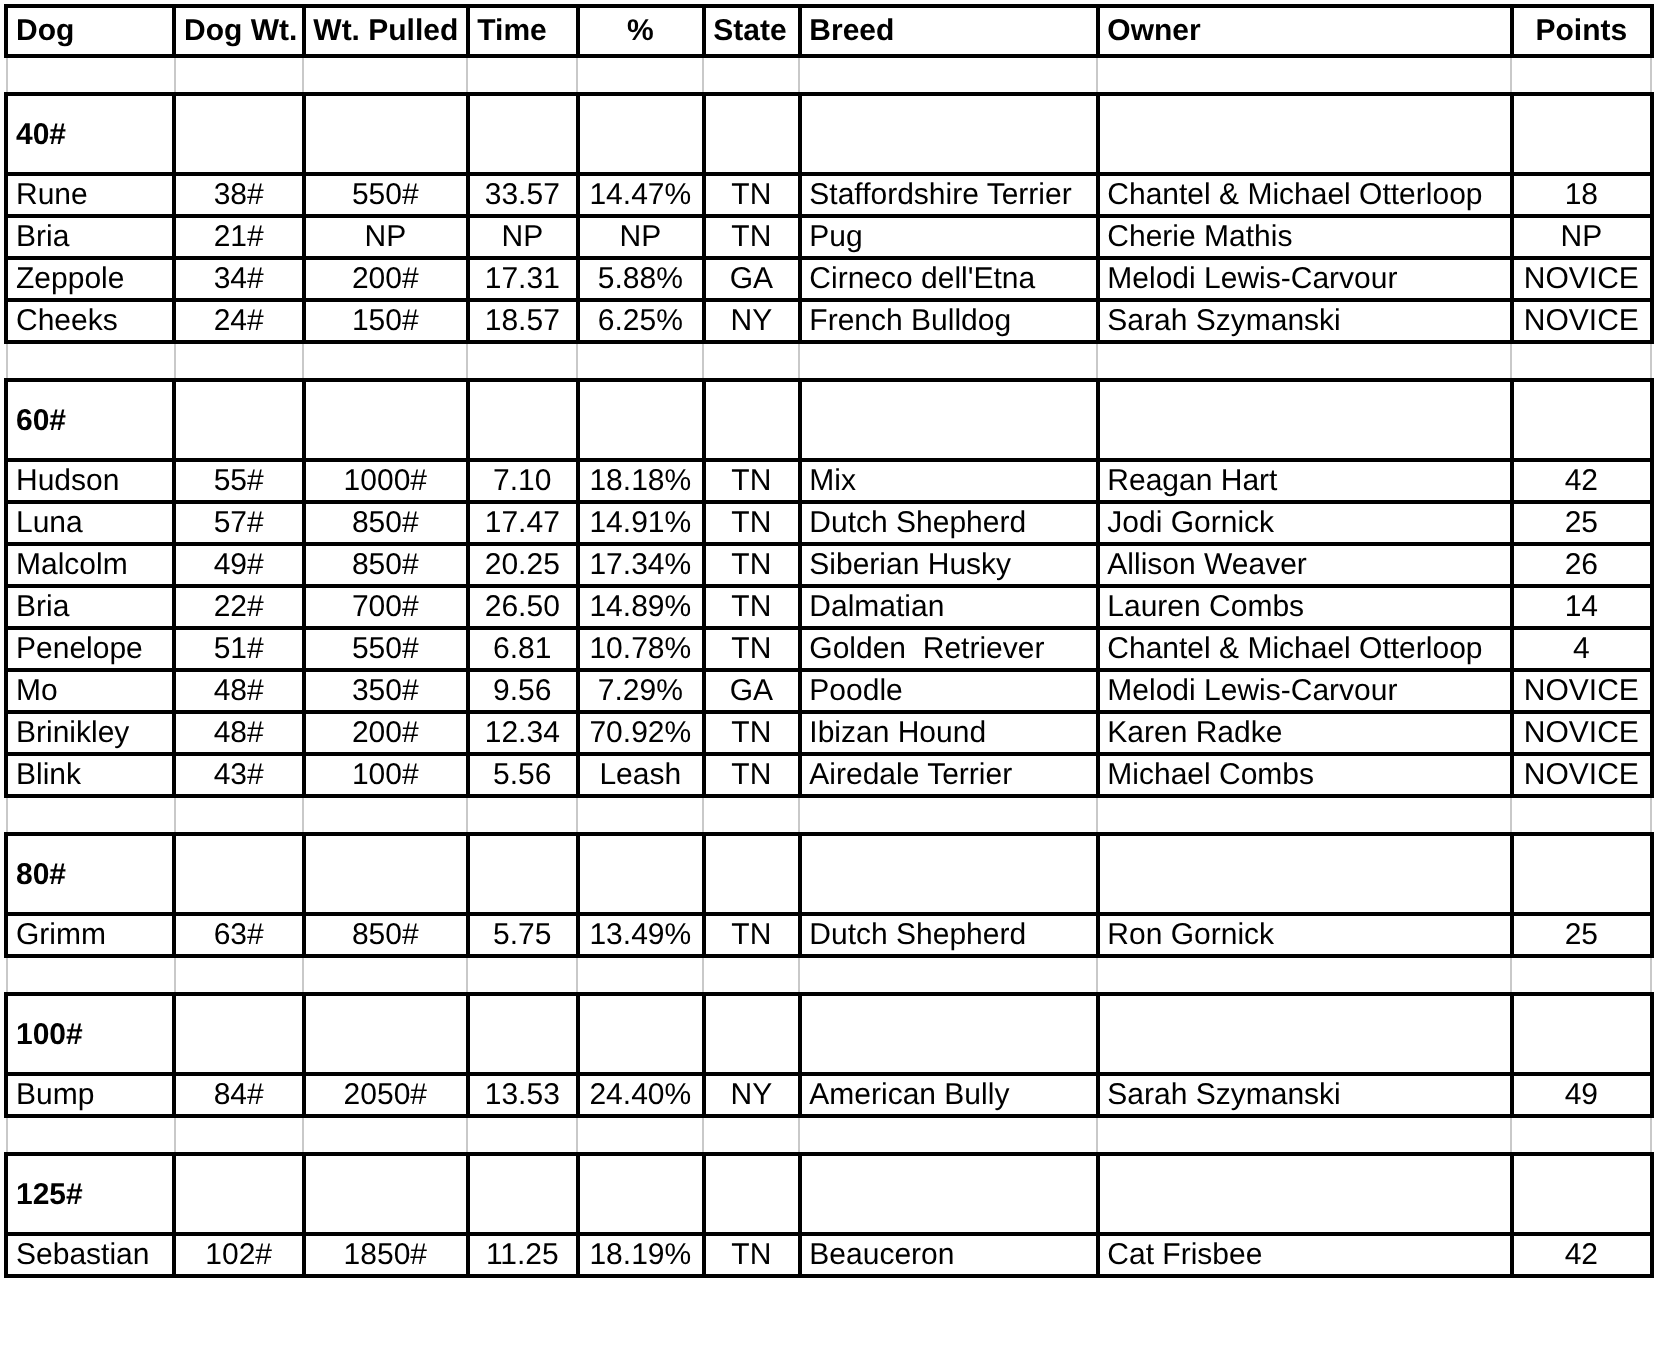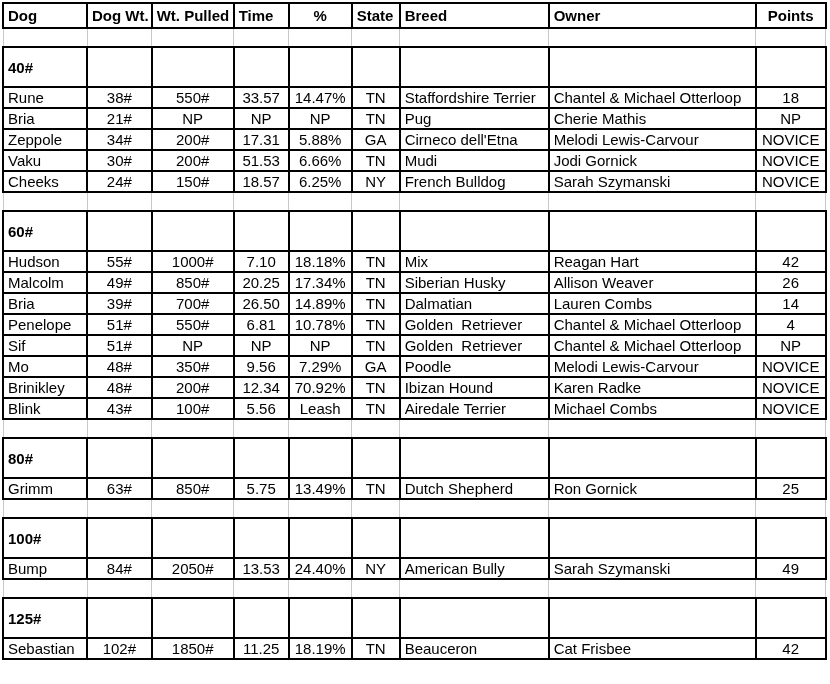--- a/index.html
+++ b/index.html
@@ -125,31 +125,20 @@
           <td class="a-center">34#</td>
           <td class="a-center">200#</td>
           <td class="a-center">17.31</td>
           <td class="a-center">5.88%</td>
           <td class="a-center">GA</td>
           <td class="a-left">Cirneco dell'Etna</td>
           <td class="a-left">Melodi Lewis-Carvour</td>
           <td class="a-center">NOVICE</td>
         </tr>
         <tr class="row-data">
-          <td class="a-left">Vaku</td>
-          <td class="a-center">30#</td>
-          <td class="a-center">200#</td>
-          <td class="a-center">51.53</td>
-          <td class="a-center">6.66%</td>
-          <td class="a-center">TN</td>
-          <td class="a-left">Mudi</td>
-          <td class="a-left">Jodi Gornick</td>
-          <td class="a-center">NOVICE</td>
-        </tr>
-        <tr class="row-data">
           <td class="a-left">Cheeks</td>
           <td class="a-center">24#</td>
           <td class="a-center">150#</td>
           <td class="a-center">18.57</td>
           <td class="a-center">6.25%</td>
           <td class="a-center">NY</td>
           <td class="a-left">French Bulldog</td>
           <td class="a-left">Sarah Szymanski</td>
           <td class="a-center">NOVICE</td>
         </tr>
@@ -180,62 +169,62 @@
           <td class="a-center">55#</td>
           <td class="a-center">1000#</td>
           <td class="a-center">7.10</td>
           <td class="a-center">18.18%</td>
           <td class="a-center">TN</td>
           <td class="a-left">Mix</td>
           <td class="a-left">Reagan Hart</td>
           <td class="a-center">42</td>
         </tr>
         <tr class="row-data">
+          <td class="a-left">Luna</td>
+          <td class="a-center">57#</td>
+          <td class="a-center">850#</td>
+          <td class="a-center">17.47</td>
+          <td class="a-center">14.91%</td>
+          <td class="a-center">TN</td>
+          <td class="a-left">Dutch Shepherd</td>
+          <td class="a-left">Jodi Gornick</td>
+          <td class="a-center">25</td>
+        </tr>
+        <tr class="row-data">
           <td class="a-left">Malcolm</td>
           <td class="a-center">49#</td>
           <td class="a-center">850#</td>
           <td class="a-center">20.25</td>
           <td class="a-center">17.34%</td>
           <td class="a-center">TN</td>
           <td class="a-left">Siberian Husky</td>
           <td class="a-left">Allison Weaver</td>
           <td class="a-center">26</td>
         </tr>
         <tr class="row-data">
           <td class="a-left">Bria</td>
-          <td class="a-center">39#</td>
+          <td class="a-center">22#</td>
           <td class="a-center">700#</td>
           <td class="a-center">26.50</td>
           <td class="a-center">14.89%</td>
           <td class="a-center">TN</td>
           <td class="a-left">Dalmatian</td>
           <td class="a-left">Lauren Combs</td>
           <td class="a-center">14</td>
         </tr>
         <tr class="row-data">
           <td class="a-left">Penelope</td>
           <td class="a-center">51#</td>
           <td class="a-center">550#</td>
           <td class="a-center">6.81</td>
           <td class="a-center">10.78%</td>
           <td class="a-center">TN</td>
           <td class="a-left">Golden  Retriever</td>
           <td class="a-left">Chantel &amp; Michael Otterloop</td>
           <td class="a-center">4</td>
-        </tr>
-        <tr class="row-data">
-          <td class="a-left">Sif</td>
-          <td class="a-center">51#</td>
-          <td class="a-center">NP</td>
-          <td class="a-center">NP</td>
-          <td class="a-center">NP</td>
-          <td class="a-center">TN</td>
-          <td class="a-left">Golden  Retriever</td>
-          <td class="a-left">Chantel &amp; Michael Otterloop</td>
-          <td class="a-center">NP</td>
         </tr>
         <tr class="row-data">
           <td class="a-left">Mo</td>
           <td class="a-center">48#</td>
           <td class="a-center">350#</td>
           <td class="a-center">9.56</td>
           <td class="a-center">7.29%</td>
           <td class="a-center">GA</td>
           <td class="a-left">Poodle</td>
           <td class="a-left">Melodi Lewis-Carvour</td>

